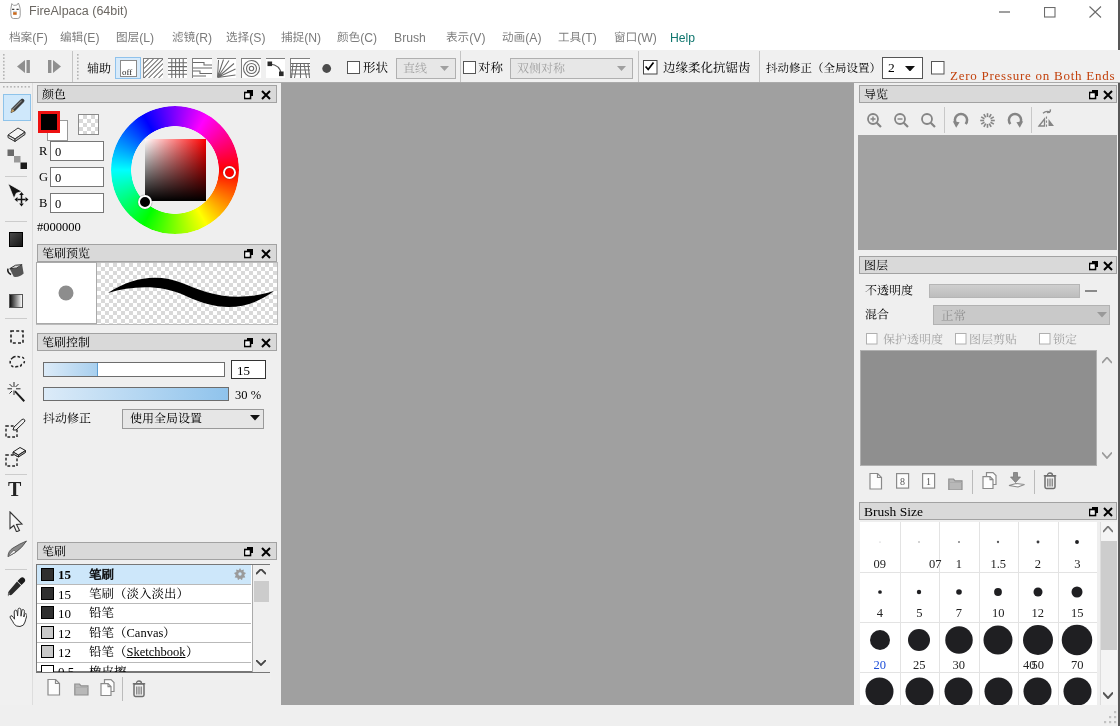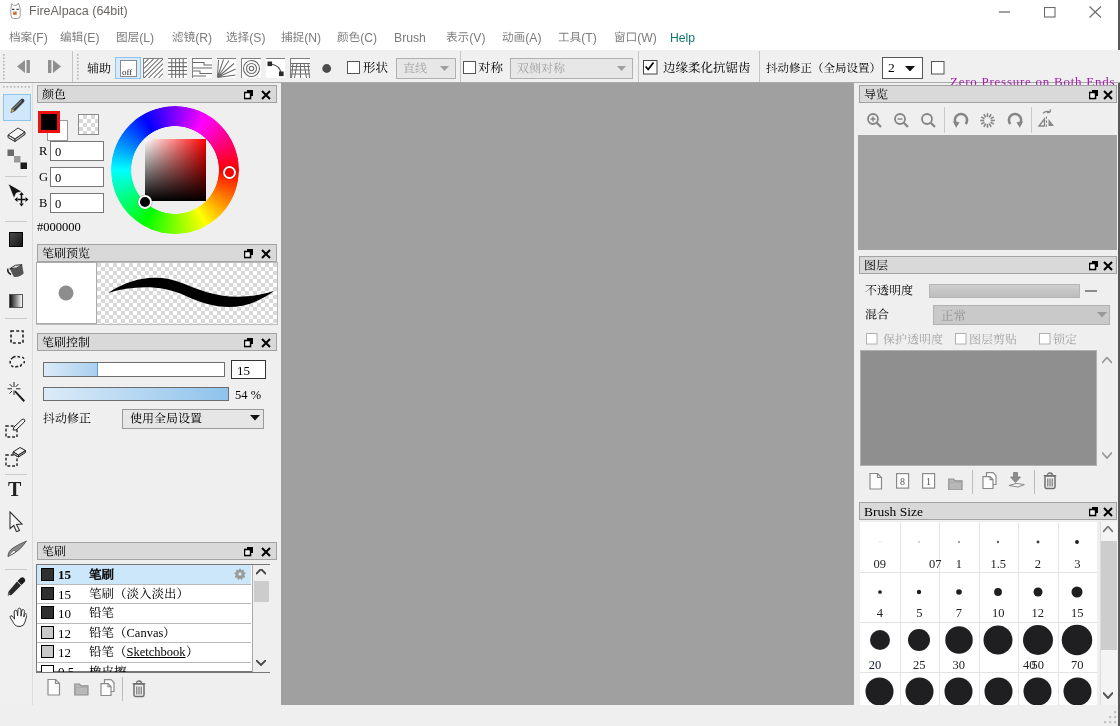--- a/index.html
+++ b/index.html
@@ -276,21 +276,21 @@
       <use href="#sff09" x="900"></use>
     </svg></div>
 <div style="position:absolute;left:882px;top:57px;width:41px;height:21.5px;background:#fff;border:1px solid #555;"></div>
 <div style="position:absolute;left:888px;top:60px;font:13.5px 'Liberation Serif',serif;color:#000;white-space:pre;">2</div>
 <svg style="position:absolute;left:905px;top:65.5px;" width="10" height="5.5" viewBox="0 0 10 5.5">
     <path d="M0 0 H10 L5 5.5 Z" fill="#111"></path>
   </svg>
 <svg style="position:absolute;left:931px;top:61px;" width="13.5" height="13.5" viewBox="0 0 13.5 13.5">
     <rect x="0.5" y="0.5" width="12.5" height="12.5" fill="#fff" stroke="#555"></rect>
   </svg>
-<div style="position:absolute;left:950px;top:74px;font:13px 'Liberation Serif',serif;color:#a21caf;white-space:pre;letter-spacing:0.75px;">Zero Pressure on Both Ends</div>
+<div style="position:absolute;left:950px;top:68px;font:13px 'Liberation Serif',serif;color:#c2410c;white-space:pre;letter-spacing:0.75px;">Zero Pressure on Both Ends</div>
 <div style="position:absolute;left:0px;top:83px;width:32.5px;height:643px;background:#f0f0f0;border-right:1px solid #ddd;"></div>
 <svg style="position:absolute;left:3px;top:85.5px;" width="28" height="3" viewBox="0 0 28 3">
     <rect x="0" y="0" width="1.6" height="1.6" fill="#b3b3b3"></rect>
     <rect x="3.6" y="0" width="1.6" height="1.6" fill="#b3b3b3"></rect>
     <rect x="7.2" y="0" width="1.6" height="1.6" fill="#b3b3b3"></rect>
     <rect x="10.8" y="0" width="1.6" height="1.6" fill="#b3b3b3"></rect>
     <rect x="14.4" y="0" width="1.6" height="1.6" fill="#b3b3b3"></rect>
     <rect x="18" y="0" width="1.6" height="1.6" fill="#b3b3b3"></rect>
     <rect x="21.6" y="0" width="1.6" height="1.6" fill="#b3b3b3"></rect>
     <rect x="25.2" y="0" width="1.6" height="1.6" fill="#b3b3b3"></rect>
@@ -436,21 +436,21 @@
     <rect x="1.6" y="6" width="3.8" height="2.2" fill="#eee"></rect>
   </svg>
 <svg style="position:absolute;left:261px;top:337.5px;" width="10" height="10" viewBox="0 0 10 10">
     <path d="M1 1 L9 9 M9 1 L1 9" stroke="#000" stroke-width="2"></path>
   </svg>
 <div style="position:absolute;left:43px;top:362px;width:182px;height:15px;background:#fff;border:1px solid #6d6d6d;"></div>
 <div style="position:absolute;left:44px;top:363px;width:54px;height:13px;background:linear-gradient(90deg,#dcebf8,#a8cfee);border-right:1.5px solid #5d9fd4;"></div>
 <div style="position:absolute;left:231px;top:360px;width:35px;height:19px;background:#fff;border:1px solid #333;"></div>
 <div style="position:absolute;left:237px;top:363px;font:13px 'Liberation Serif',serif;color:#000;white-space:pre;">15</div>
 <div style="position:absolute;left:43px;top:387px;width:186px;height:14px;border:1px solid #6d6d6d;background:linear-gradient(90deg,#dcebf8,#8fc3ec);"></div>
-<div style="position:absolute;left:235px;top:388px;font:12.5px 'Liberation Serif',serif;color:#000;white-space:pre;">54 %</div>
+<div style="position:absolute;left:235px;top:388px;font:12.5px 'Liberation Serif',serif;color:#000;white-space:pre;">30 %</div>
 <div style="position:absolute;left:43px;top:412px;"><svg width="48" height="12" viewBox="0 0 400 100" style="vertical-align:top;" fill="#000">
       <use href="#s6296" x="0"></use>
       <use href="#s52a8" x="100"></use>
       <use href="#s4fee" x="200"></use>
       <use href="#s6b63" x="300"></use>
     </svg></div>
 <div style="position:absolute;left:122px;top:409px;width:142px;height:19.5px;background:#e6e6e6;border:1px solid #999;"></div>
 <div style="position:absolute;left:130px;top:412px;"><svg width="72" height="12" viewBox="0 0 600 100" style="vertical-align:top;" fill="#000">
       <use href="#s4f7f" x="0"></use>
       <use href="#s7528" x="100"></use>
@@ -765,21 +765,21 @@
     <circle cx="3" cy="3" r="0.6" fill="#1f1f22" opacity="0.35"></circle>
   </svg>
 <div style="position:absolute;left:868.75px;top:557px;font:12.5px 'Liberation Serif',serif;color:#222;white-space:pre;width:22px;text-align:center;">09</div>
 <svg style="position:absolute;left:873.75px;top:586px;" width="12" height="12" viewBox="0 0 12 12">
     <circle cx="6" cy="6" r="1.85" fill="#1f1f22"></circle>
   </svg>
 <div style="position:absolute;left:868.75px;top:606px;font:12.5px 'Liberation Serif',serif;color:#222;white-space:pre;width:22px;text-align:center;">4</div>
 <svg style="position:absolute;left:863.75px;top:624px;" width="32" height="32" viewBox="0 0 32 32">
     <circle cx="16" cy="16" r="10" fill="#1f1f22"></circle>
   </svg>
-<div style="position:absolute;left:868.75px;top:657.5px;font:12.5px 'Liberation Serif',serif;color:#0f172a;white-space:pre;width:22px;text-align:left;">20</div>
+<div style="position:absolute;left:868.75px;top:657.5px;font:12.5px 'Liberation Serif',serif;color:#1d4ed8;white-space:pre;width:22px;text-align:center;">20</div>
 <svg style="position:absolute;left:864.25px;top:676px;" width="31" height="29" viewBox="0 0 31 29">
     <circle cx="15.5" cy="15.5" r="14" fill="#1f1f22"></circle>
   </svg>
 <svg style="position:absolute;left:916.25px;top:539px;" width="6" height="6" viewBox="0 0 6 6">
     <circle cx="3" cy="3" r="0.75" fill="#1f1f22" opacity="0.48"></circle>
   </svg>
 <div style="position:absolute;left:908.25px;top:557px;font:12.5px 'Liberation Serif',serif;color:#222;white-space:pre;width:22px;text-align:center;margin-left:16px;">07</div>
 <svg style="position:absolute;left:913.25px;top:586px;" width="12" height="12" viewBox="0 0 12 12">
     <circle cx="6" cy="6" r="2.2" fill="#1f1f22"></circle>
   </svg>

